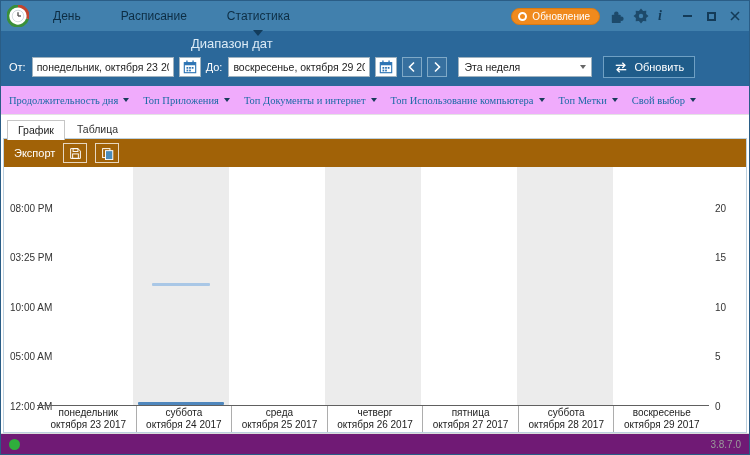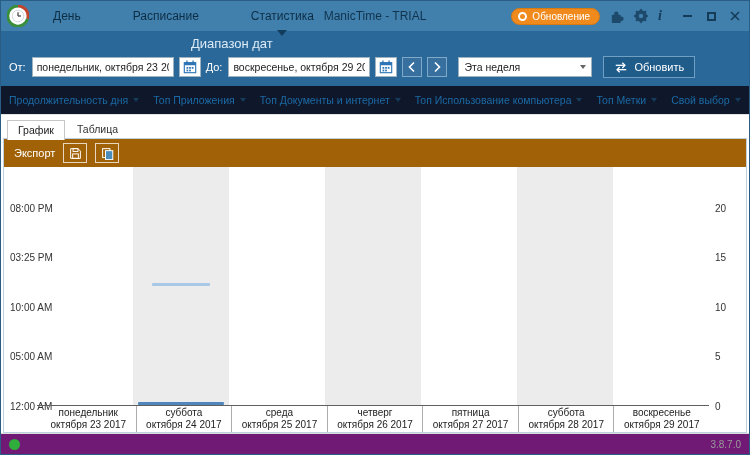--- a/index.html
+++ b/index.html
@@ -14,21 +14,21 @@
     background:#fff; overflow:hidden;
     border:1px solid #2a5d86;
   }
 
   
   .titlebar {
     position:absolute; top:0; left:0; right:0; height:30px;
     background:#4180ad; display:flex; align-items:center;
   }
   .logo { margin:0 10px 0 6px; display:flex; align-items:center; }
-  .tb-tabs { display:flex; gap:52px; margin-left:14px; }
+  .tb-tabs { display:flex; gap:40px; margin-left:14px; }
   .tb-tab {
     position:relative; height:30px; display:flex; align-items:center;
     font-size:12px; color:#0d2d44; cursor:pointer; white-space:nowrap;
   }
   .tb-tab .notch {
     position:absolute; left:50%; bottom:-5px; transform:translateX(-50%);
     width:0; height:0; z-index:6;
     border-left:5px solid transparent; border-right:5px solid transparent;
     border-top:6px solid #123c5c;
   }
@@ -96,22 +96,22 @@
   }
   .refresh-btn {
     height:22px; padding:0 10px; margin-left:6px;
     background:#1f5c8a; border:1px solid #6fa0c4; color:#fff;
     display:flex; align-items:center; gap:6px; font-size:11px; cursor:pointer;
   }
 
   
   .menus {
     position:absolute; top:85px; left:0; right:0; height:29px;
-    background:#0f172a; border-bottom:1px solid #e3e3e3;
-    display:flex; align-items:center; gap:14px; padding:0 8px;
+    background:#f0abfc; border-bottom:1px solid #e3e3e3;
+    display:flex; align-items:center; gap:14px; padding:0 8px;font-family:Liberation Serif, serif;
   }
   .menu-item {
     display:flex; align-items:center; gap:5px;
     color:#1b6aa5; font-size:10.5px; cursor:pointer; white-space:nowrap;
   }
   .menu-caret {
     width:0; height:0;
     border-left:3.5px solid transparent; border-right:3.5px solid transparent;
     border-top:4.5px solid #173c5a;
   }
@@ -194,21 +194,20 @@
         <span>День</span>
       </div>
       <div class="tb-tab">
         <span>Расписание</span>
       </div>
       <div class="tb-tab">
         <span>Статистика</span>
         <span class="notch"></span>
       </div>
     </div>
-    <div class="tb-title">ManicTime - TRIAL</div>
     <div class="tb-right">
       <div class="update-btn">
         <span class="update-ring"></span>
         <span>Обновление</span>
       </div>
       <div class="tb-icon">
         <svg width="15" height="15" viewBox="0 0 16 16" fill="#1d4a6b">
           <rect x="3" y="6" width="9.5" height="9" rx="1"></rect>
           <circle cx="7.8" cy="5" r="2.4"></circle>
           <circle cx="13.2" cy="10.5" r="2.4"></circle>

